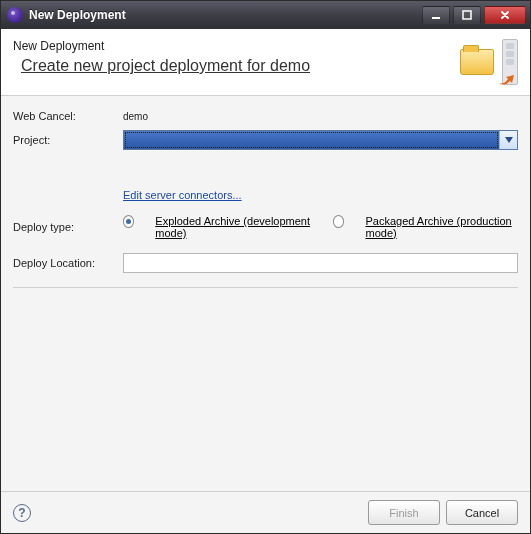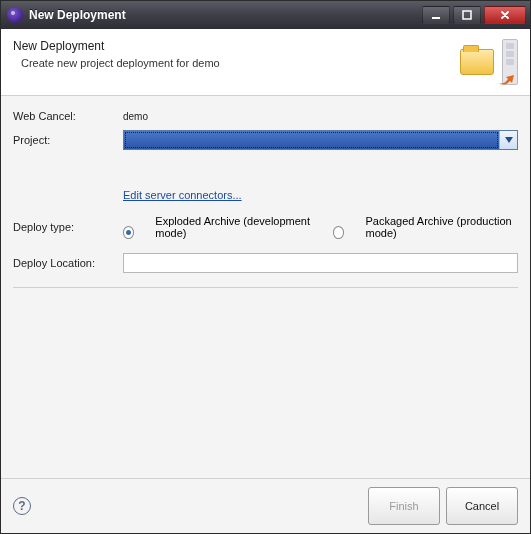--- a/index.html
+++ b/index.html
@@ -73,23 +73,24 @@
     align-items: flex-start;
     border-bottom: 1px solid #d0d0d0;
   }
   .header .text { flex: 1; }
   .header .h-title {
     font-size: 12px;
     color: #222;
     margin-bottom: 4px;
   }
   .header .h-sub {
-    font-size: 11px;
+    font-size: 16px;
     color: #333;
     padding-left: 8px;
+    text-decoration: underline;
   }
   .header .banner-icon {
     width: 58px; height: 48px;
     position: relative;
     flex-shrink: 0;
   }
   .banner-icon .server {
     position: absolute; right: 0; top: 0;
     width: 16px; height: 46px;
     background: #e6e6ea;
@@ -172,21 +173,21 @@
     cursor: pointer;
     margin-top: 31px;
   }
   .radio-group {
     flex:1;
     display:flex;
     align-items:center;
     gap: 18px;
   }
   .radio {
-    display:flex; align-items:flex-end; gap:21px;
+    display:flex; align-items:flex-start; gap:21px;text-decoration:underline;
   }
   .radio .r-dot {
     width:13px; height:13px; border-radius:50%;
     border:1px solid #8a8a8a;
     background:#fff;
     display:flex; align-items:center; justify-content:center;
   }
   .radio.selected .r-dot::after {
     content:"";
     width:5px; height:5px; border-radius:50%;
@@ -219,21 +220,21 @@
     border-radius:50%;
     color:#5a6a88;
     display:flex; align-items:center; justify-content:center;
     font-weight:bold;
     font-size:12px;
     line-height: 1;
   }
   .footer-spacer { flex:1; }
   .btn {
     min-width: 72px;
-    height: 38px;
+    height: 25px;
     margin-left: 6px;
     border:1px solid #9a9a9a;
     border-radius:3px;
     background: linear-gradient(to bottom,#ffffff,#e6e6e6);
     font-size:11px;
     color:#222;
     padding: 0 4px;
     display:flex; align-items:center; justify-content:center;
   }
   .btn.disabled {

